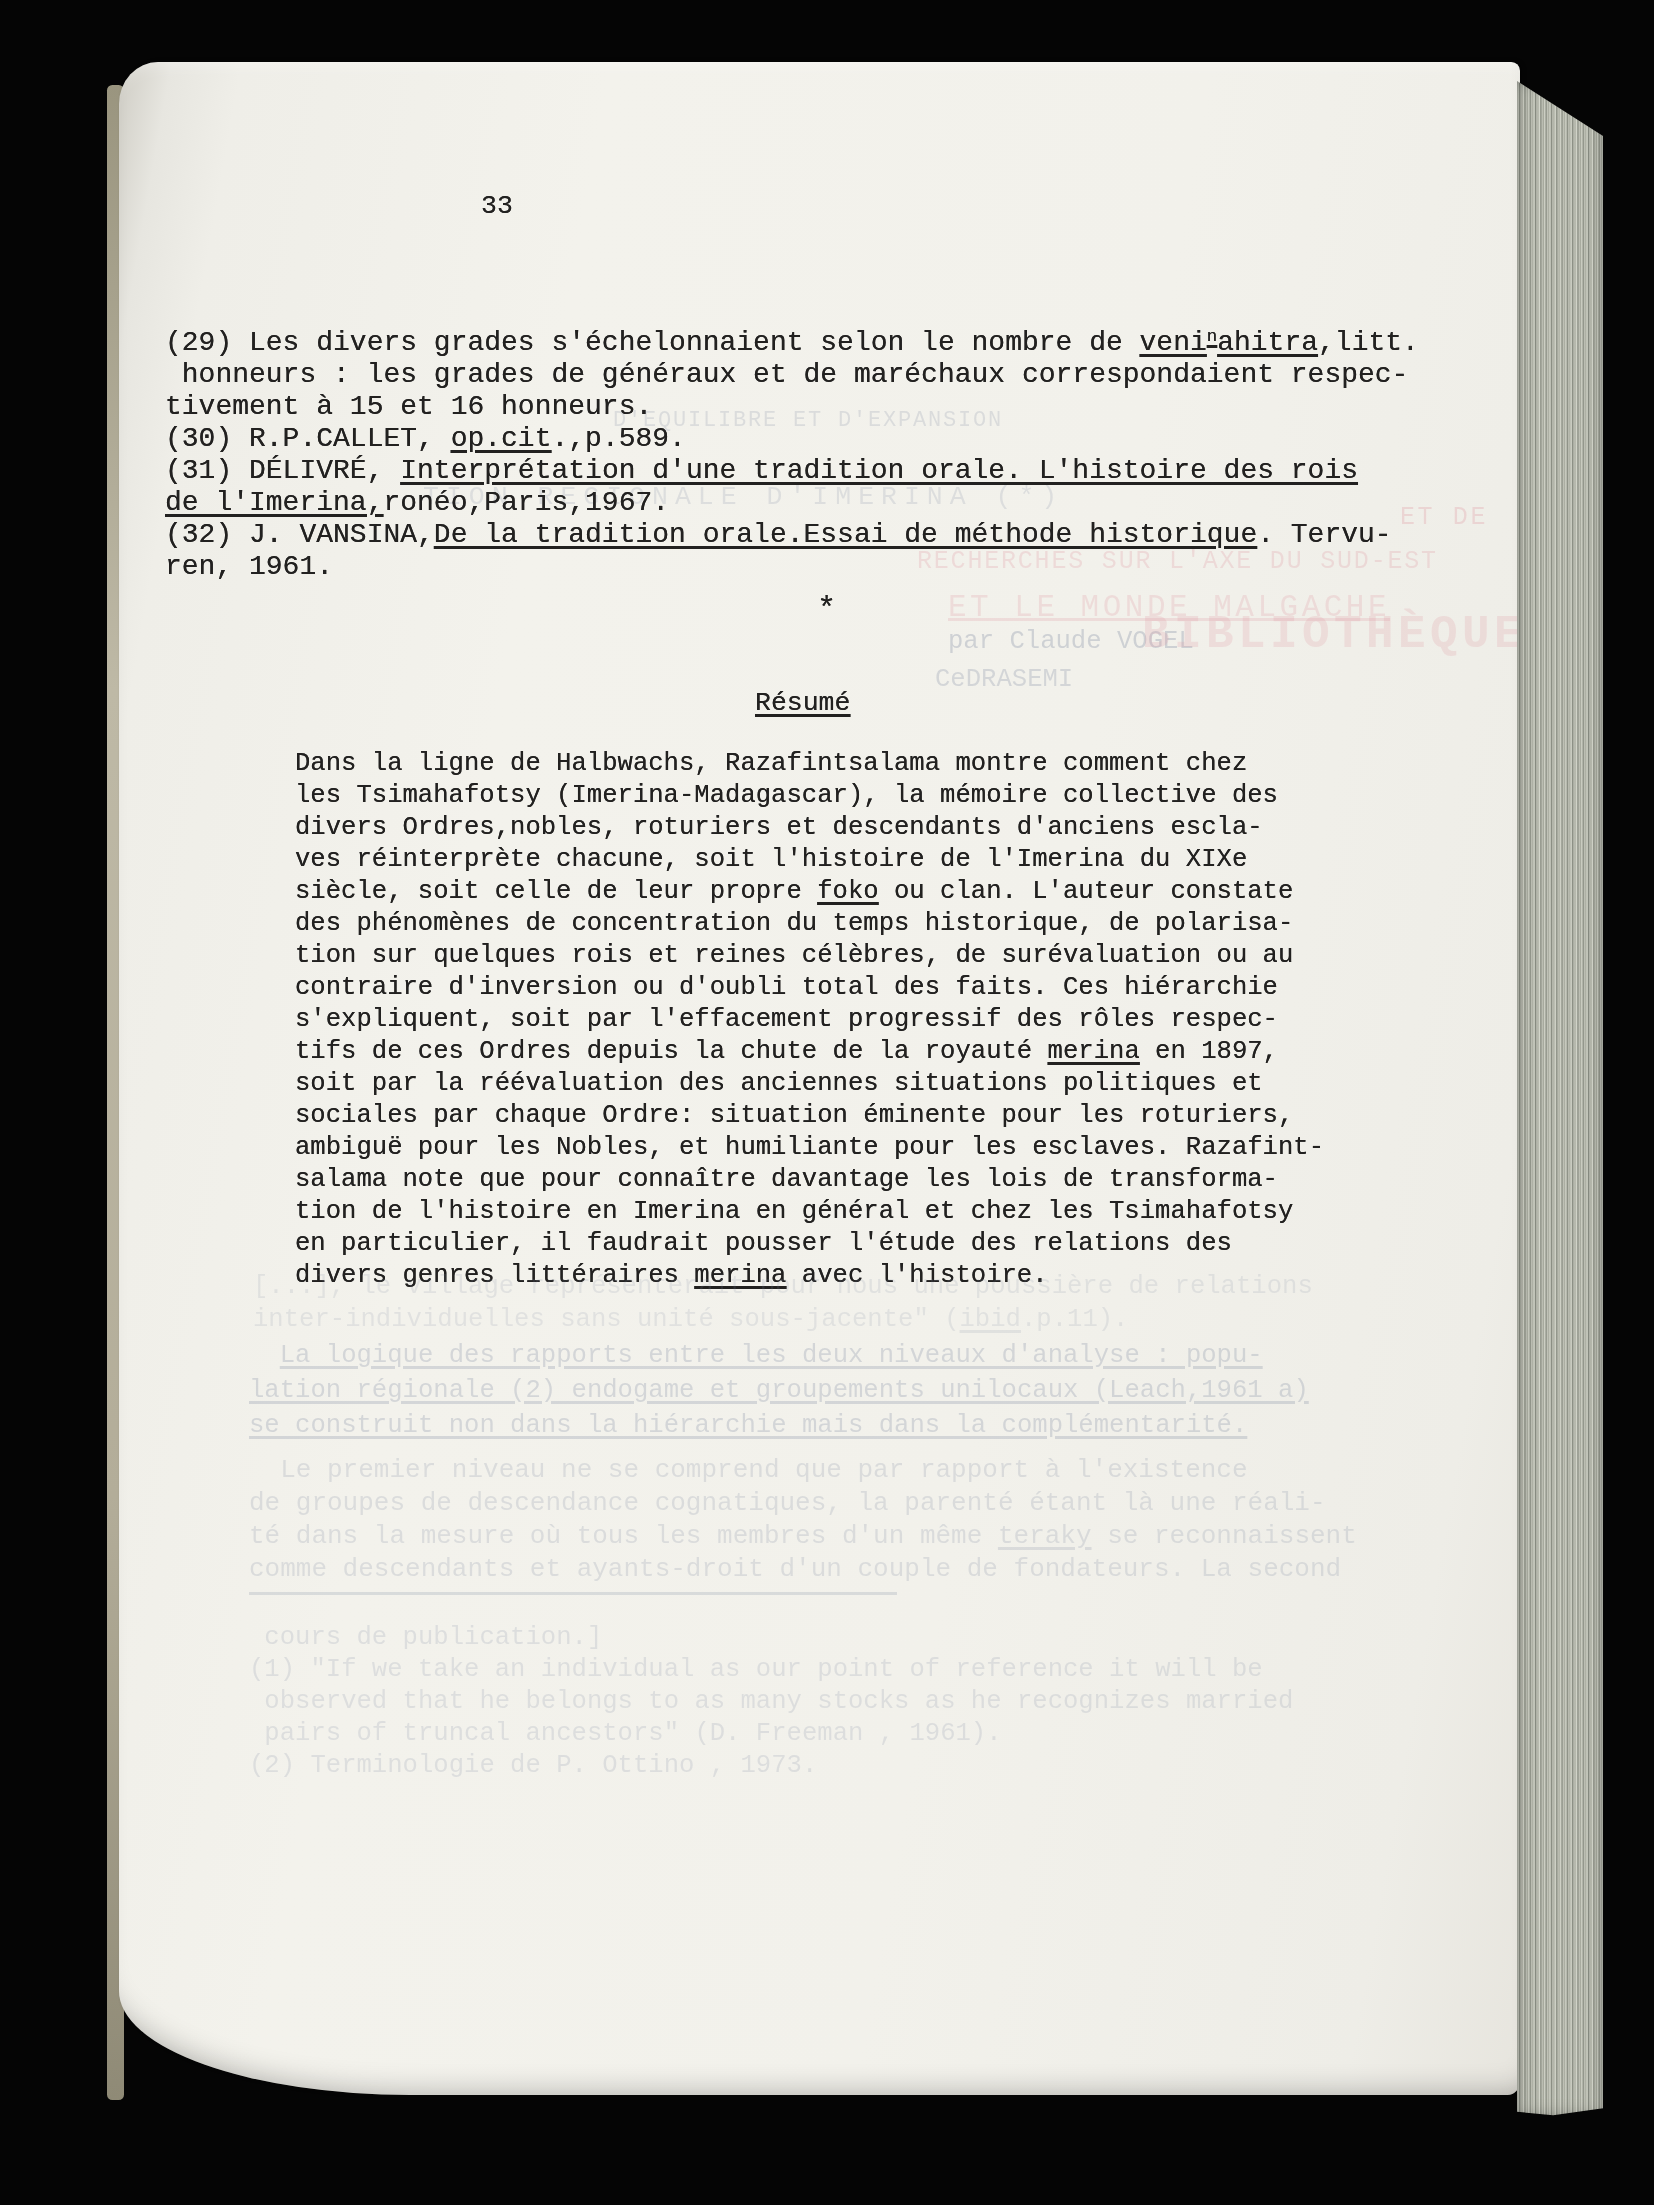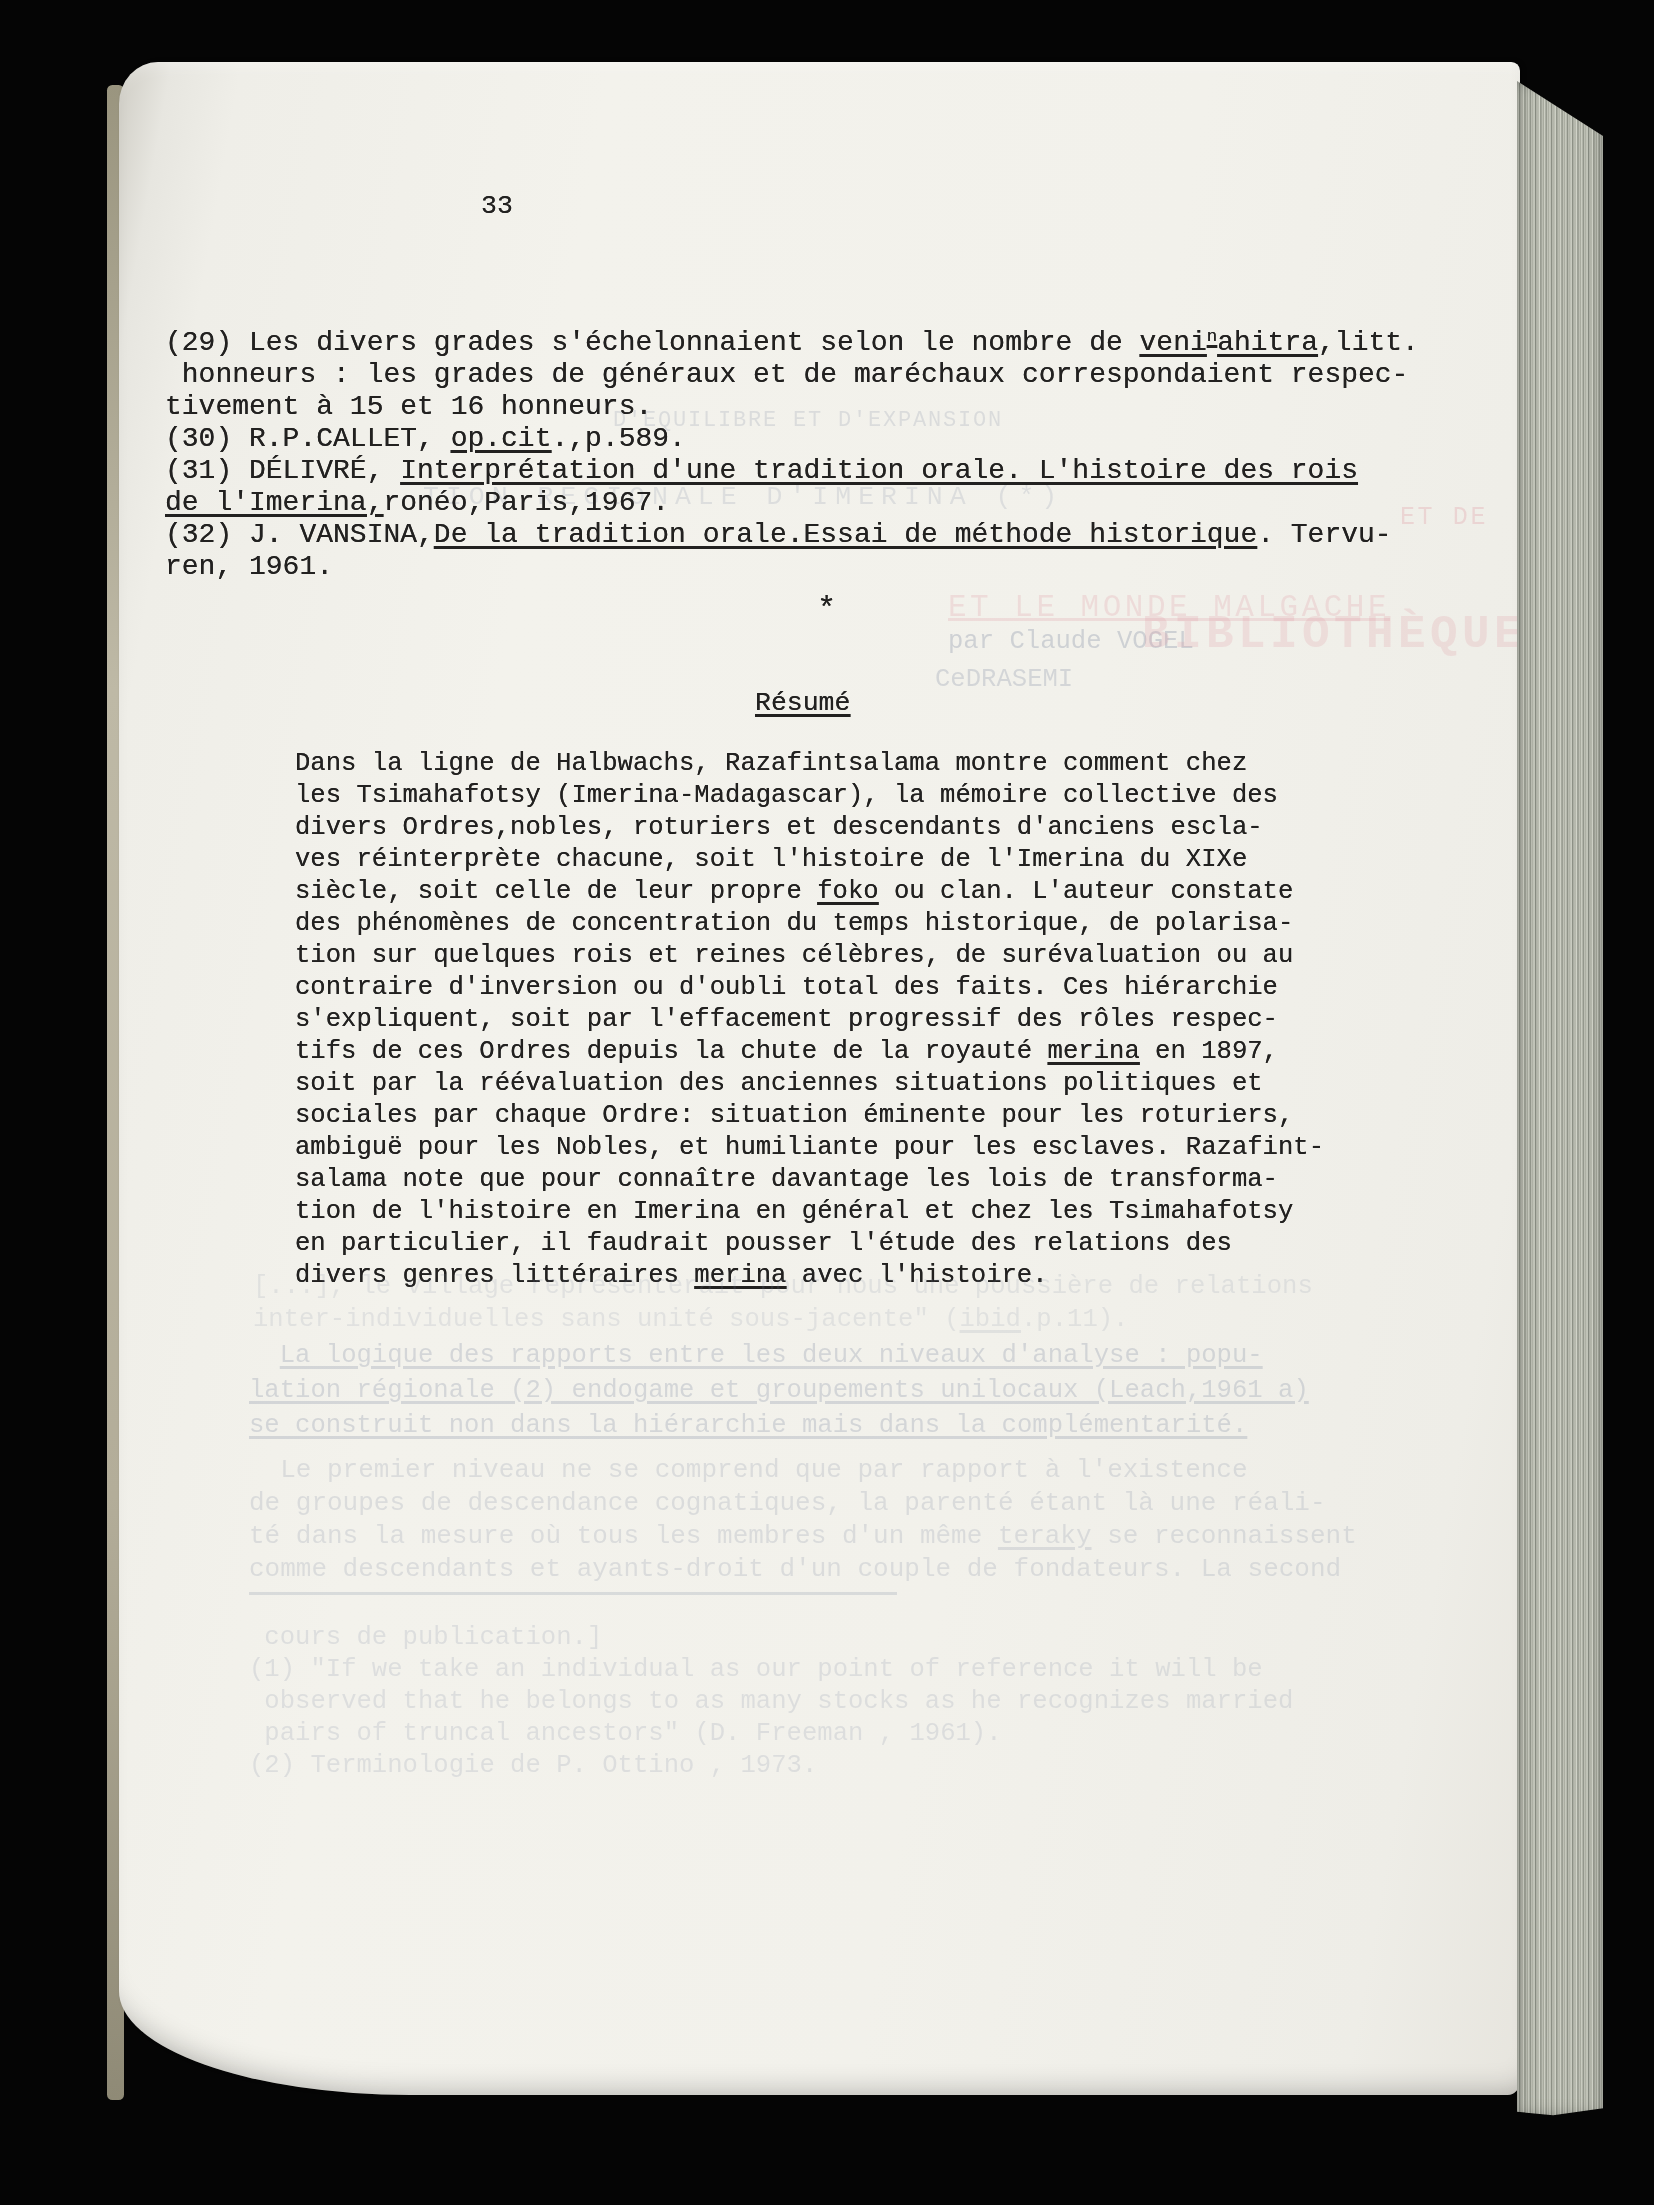--- a/index.html
+++ b/index.html
@@ -48,20 +48,21 @@
 
 <div class="scan">
   <div class="prev-page-edge"></div>
 
   <div class="page">
     <div class="pagenum ink">33</div>
 
     <div class="gh-h1 ghost">D'EQUILIBRE ET D'EXPANSION</div>
     <div class="gh-h2 ghost">TION REGIONALE D'IMERINA (*)</div>
     <div class="gh-p1 gh-pink">ET DE</div>
+    <div class="gh-p2 gh-pink">RECHERCHES SUR L'AXE DU SUD-EST</div>
     <div class="gh-p3 gh-pink">ET LE MONDE MALGACHE</div>
     <div class="gh-by1 ghost">par Claude VOGEL</div>
     <div class="gh-by2 ghost">CeDRASEMI</div>
     <div class="gh-stamp gh-pink">BIBLIOTHÈQUE</div>
 
     <div class="footnotes ink">
         <div class="line"><span>(29) Les divers grades s'échelonnaient selon le nombre de </span><span class="u">veni</span><span class="u sup">n</span><span class="u">ahitra</span><span>,litt.</span></div>
         <div class="line"><span> honneurs : les grades de généraux et de maréchaux correspondaient respec-</span></div>
         <div class="line"><span>tivement à 15 et 16 honneurs.</span></div>
         <div class="line"><span>(30) R.P.CALLET, </span><span class="u">op.cit</span><span>.,p.589.</span></div>

